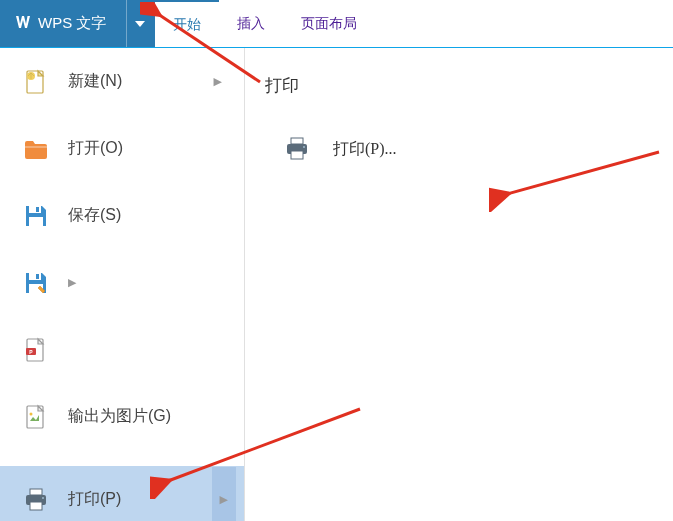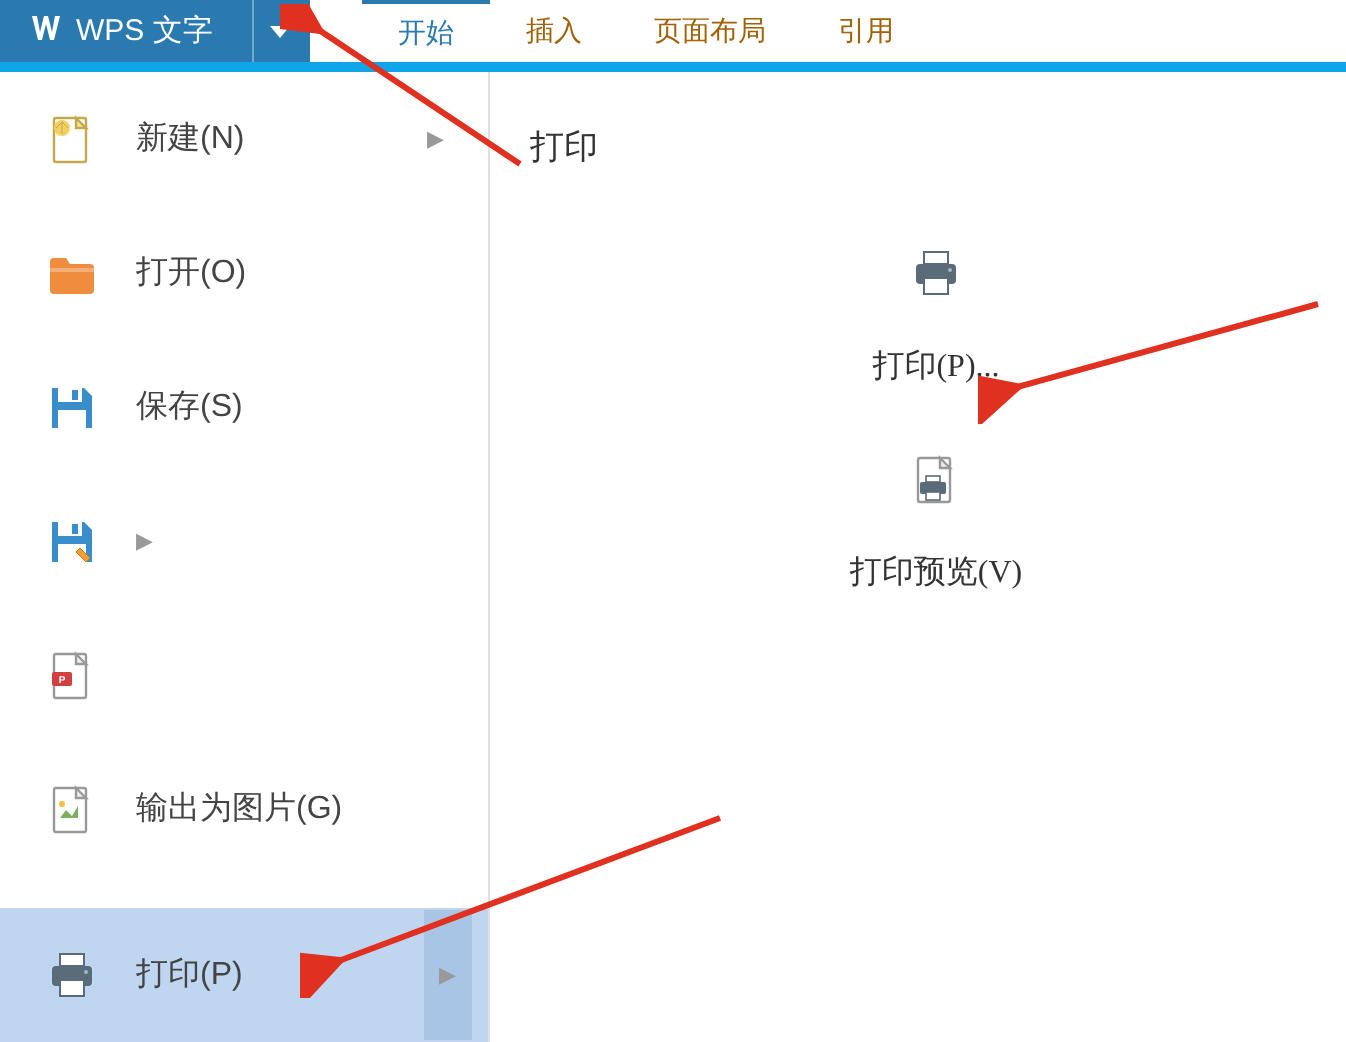--- a/index.html
+++ b/index.html
@@ -7,23 +7,22 @@
       font-family: "Microsoft YaHei", "微软雅黑", sans-serif;
       font-size: 14px;
       background: #fff;
       width: 673px;
       height: 521px;
       overflow: hidden;
       position: relative;
     }
     .titlebar {
       display: flex;
-      height: 36px;
-      border-bottom: 5px solid #0ea5e9;
-      gap: 26px;
+      height: 48px;
+      border-bottom: 1px solid #0ea5e9;
     }
     .app-button {
       background: #2a7ab0;
       color: #fff;
       display: flex;
       align-items: center;
       padding: 0 10px 0 14px;
       gap: 6px;
       font-size: 15px;
       font-weight: 500;
@@ -39,21 +38,21 @@
     }
     .tabs {
       display: flex;
       align-items: stretch;
       justify-content: space-between;
     }
     .tab {
       padding: 0 18px;
       display: flex;
       align-items: center;
-      color: #a16207;
+      color: #4c1d95;
       font-size: 14px;
     }
     .tab.active {
       color: #2a7ab0;
       border-top: 2px solid #2a7ab0;
       background: #fff;
     }
     .body {
       display: flex;
       height: calc(100% - 36px);
@@ -105,21 +104,20 @@
       font-size: 17px;
       color: #333;
       padding: 0 0 22px 20px;
     }
     .panel-item {
       display: flex;
       align-items: center;
       padding: 16px 20px 16px 38px;
       gap: 22px;
       color: #333;
-      flex-direction: column;
     }
     .panel-item .icon {
       width: 28px;
       height: 28px;
     }
     .panel-item .label {
       font-size: 16px;
     }
     
     .arrow-anno {
@@ -147,23 +145,20 @@
   <div class="tabs">
     <div class="tab active">
         <span>开始</span>
       </div>
     <div class="tab">
         <span>插入</span>
       </div>
     <div class="tab">
         <span>页面布局</span>
       </div>
-    <div class="tab">
-        <span>引用</span>
-      </div>
   </div>
 </div>
 
 <div class="body">
   <div class="sidebar">
 
     <div class="sidebar-item">
       <span class="icon">
         <svg width="28" height="28" viewBox="0 0 28 28">
             <rect x="5" y="3" width="16" height="22" rx="1" fill="#fff" stroke="#c5a84a" stroke-width="1.2"></rect>
@@ -257,32 +252,20 @@
         <svg width="28" height="28" viewBox="0 0 28 28">
             <rect x="8" y="3" width="12" height="6" fill="#fff" stroke="#5a6b7a" stroke-width="1"></rect>
             <rect x="4" y="9" width="20" height="10" rx="2" fill="#5a6b7a"></rect>
             <rect x="8" y="16" width="12" height="8" fill="#fff" stroke="#5a6b7a" stroke-width="1"></rect>
             <circle cx="21" cy="12" r="1" fill="#9fb8cc"></circle>
           </svg>
       </span>
       <span class="label">打印(P)...</span>
     </div>
 
-    <div class="panel-item">
-      <span class="icon">
-        <svg width="28" height="28" viewBox="0 0 28 28">
-            <rect x="5" y="3" width="16" height="22" rx="1" fill="#fff" stroke="#999" stroke-width="1.2"></rect>
-            <path d="M16 3 L21 8 L16 8 Z" fill="#eee" stroke="#999" stroke-width="1.2"></path>
-            <rect x="6" y="15" width="13" height="6" rx="1" fill="#5a6b7a"></rect>
-            <rect x="9" y="12" width="7" height="3" fill="#fff" stroke="#5a6b7a" stroke-width="0.8"></rect>
-            <rect x="9" y="20" width="7" height="4" fill="#fff" stroke="#5a6b7a" stroke-width="0.8"></rect>
-          </svg>
-      </span>
-      <span class="label">打印预览(V)</span>
-    </div>
   </div>
 </div>
 
 <svg class="arrow-anno" style="left:140px;top:2px;" width="130" height="90">
   <defs>
       <marker id="ah1" markerWidth="12" markerHeight="10" refX="2" refY="5" orient="auto">
         <path d="M10 0 L0 5 L10 10 Z" fill="#e03020"></path>
       </marker>
     </defs>
   <line x1="120" y1="80" x2="18" y2="12" stroke="#e03020" stroke-width="3" marker-end="url(#ah1)"></line>

